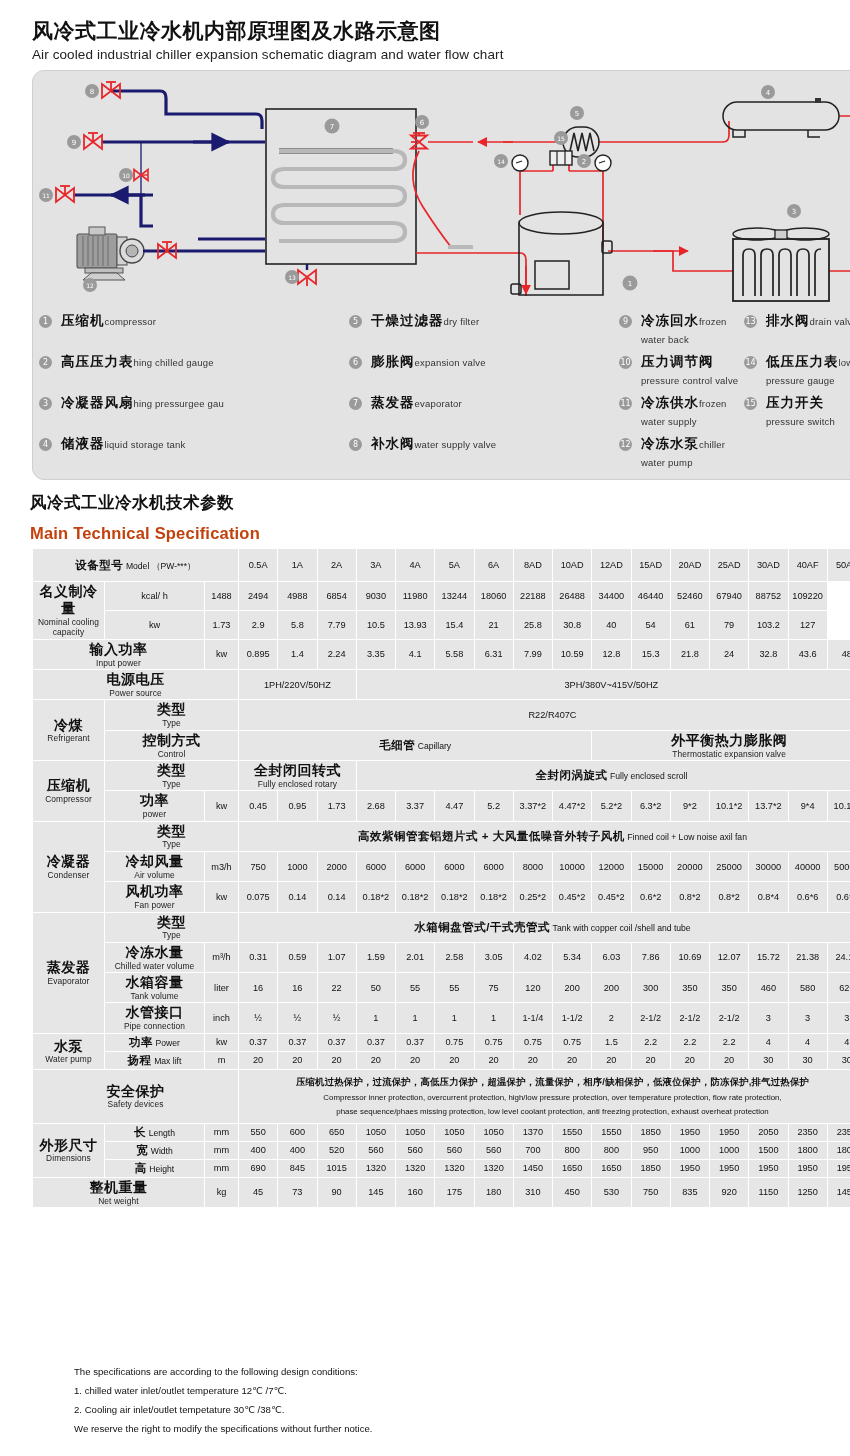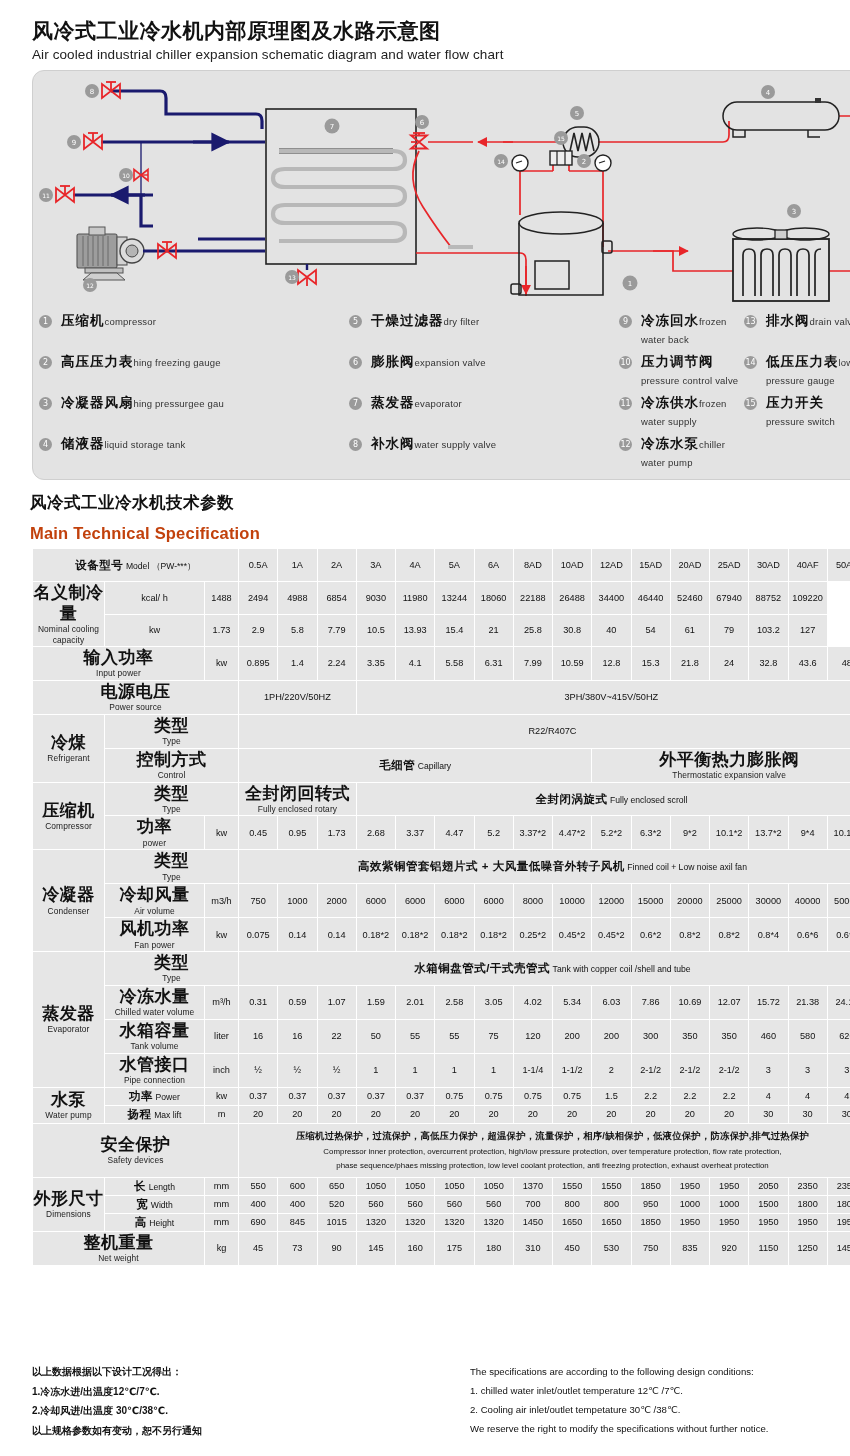--- a/index.html
+++ b/index.html
@@ -56,21 +56,21 @@
     background:#e6e6e6;
   }
   
   td.dark{background:#c9c9c9;}
   td.light{background:#e8e8e8;}
   td.lbl{background:#e4e4e4;}
   td.unit{background:#e4e4e4;font-size:9px;}
   td.span{background:#c9c9c9;}
   td.spanl{background:#e8e8e8;}
 
-  .cn2{font-size:17px;font-weight:bold;display:block;line-height:1.2;letter-spacing:.5px;}
+  .cn2{font-size:14px;font-weight:bold;display:block;line-height:1.2;letter-spacing:.5px;}
   .en2{font-size:8.4px;display:block;line-height:1.25;letter-spacing:.1px;color:#222;}
   .inline-cn{font-size:11.5px;font-weight:bold;letter-spacing:.5px;}
   .inline-en{font-size:8.6px;}
   td.modelhdr{background:#e4e4e4;}
   td.model{background:#e8e8e8;font-size:9.6px;}
 
   .safety{padding:4px 6px;text-align:center;line-height:1.5;}
   .safety .s1{font-size:9.4px;font-weight:bold;display:block;letter-spacing:.2px;}
   .safety .s2{font-size:7.9px;display:block;margin-top:3px;line-height:1.45;}
 
@@ -343,21 +343,21 @@
 
     <div class="legend">
 
       <div class="legend-col">
         <div class="lg-item">
           <span class="lg-num">1</span>
           <span class="lg-txt"><span class="cn">压缩机</span><span class="en">compressor</span></span>
         </div>
         <div class="lg-item">
           <span class="lg-num">2</span>
-          <span class="lg-txt"><span class="cn">高压压力表</span><span class="en">hing freezing gauge</span></span>
+          <span class="lg-txt"><span class="cn">高压压力表</span><span class="en">hing chilled gauge</span></span>
         </div>
         <div class="lg-item">
           <span class="lg-num">3</span>
           <span class="lg-txt"><span class="cn">冷凝器风扇</span><span class="en">hing pressurgee gau</span></span>
         </div>
         <div class="lg-item">
           <span class="lg-num">4</span>
           <span class="lg-txt"><span class="cn">储液器</span><span class="en">liquid storage tank</span></span>
         </div>
       </div>
@@ -862,26 +862,20 @@
           <td class="light">835</td>
           <td class="light">920</td>
           <td class="light">1150</td>
           <td class="light">1250</td>
           <td class="light">1450</td>
         </tr>
       </tbody>
   </table>
 
   <div class="notes">
-    <div class="notes-col">
-      <p class="cnp">以上数据根据以下设计工况得出：</p>
-      <p class="cnp">1.冷冻水进/出温度12℃/7℃.</p>
-      <p class="cnp">2.冷却风进/出温度 30℃/38℃.</p>
-      <p class="cnp">以上规格参数如有变动，恕不另行通知</p>
-    </div>
     <div class="notes-col right">
       <p>The specifications are according to the following design conditions:</p>
       <p>1. chilled water inlet/outlet  temperature 12℃ /7℃.</p>
       <p>2. Cooling  air  inlet/outlet tempetature 30℃ /38℃.</p>
       <p>We reserve the right to modify the specifications without further notice.</p>
     </div>
   </div>
 
 </div>
 

